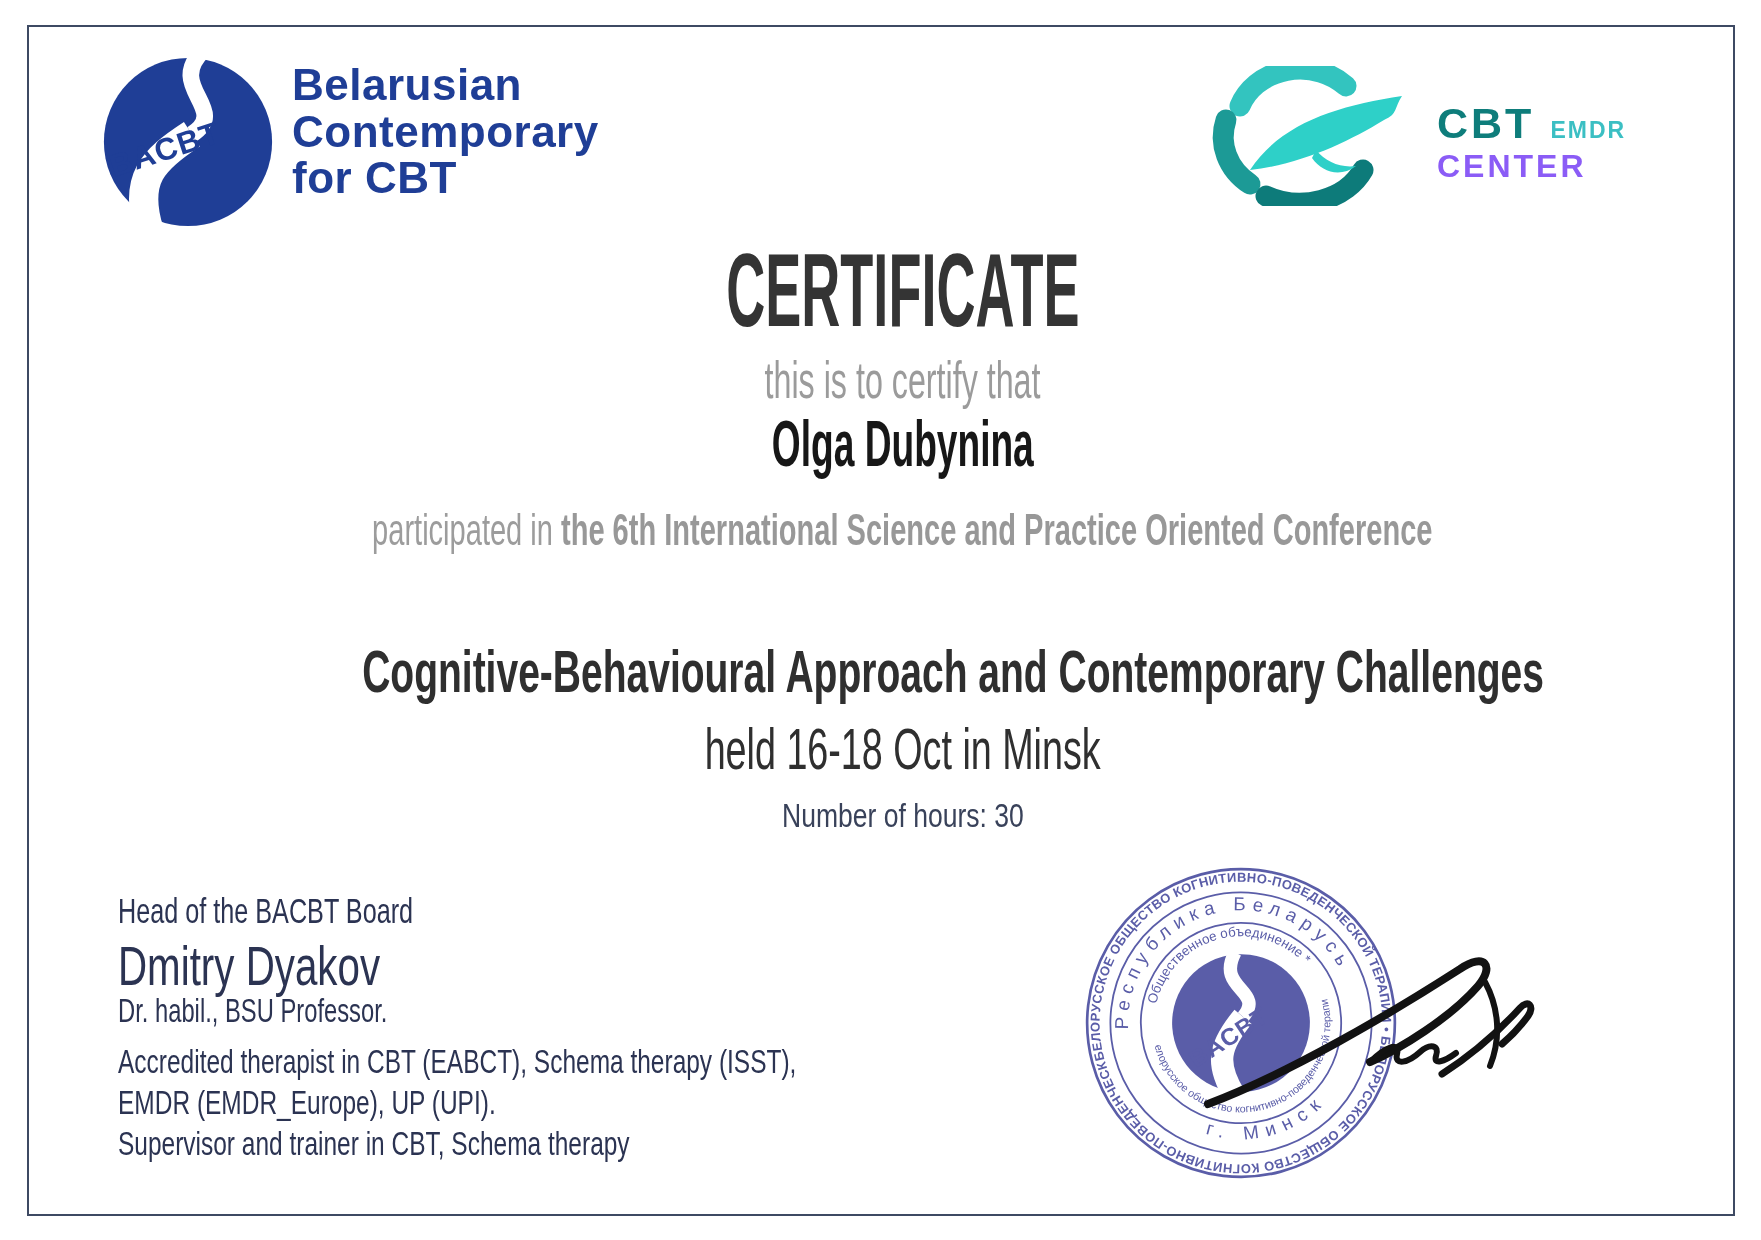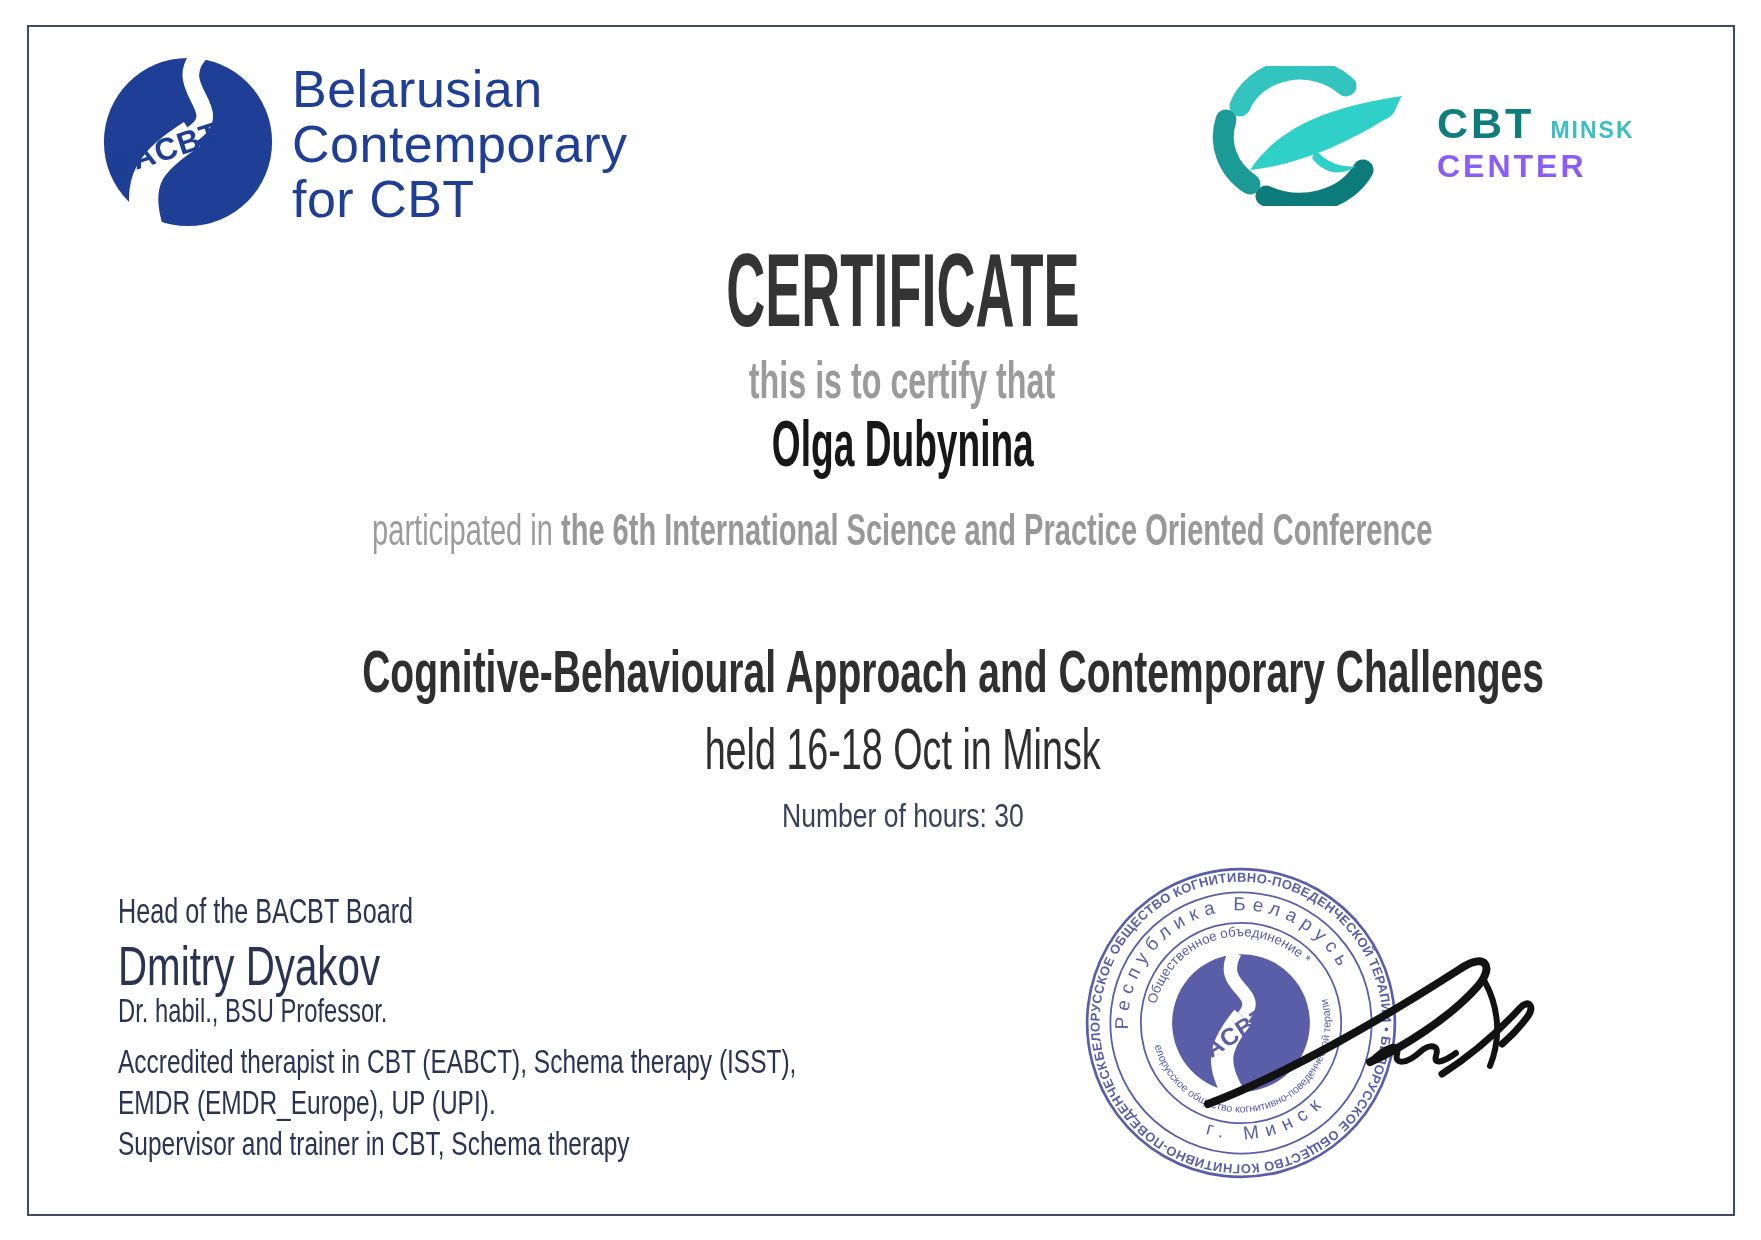--- a/index.html
+++ b/index.html
@@ -12,34 +12,34 @@
     border:2px solid #3e4a63; pointer-events:none;
   }
   
   .cx{display:inline-block; white-space:nowrap; transform:scaleX(var(--sx,.65)); transform-origin:center;}
   .cxl{display:inline-block; white-space:nowrap; transform:scaleX(.72); transform-origin:left center;}
   .line{position:absolute; left:44px; right:0; text-align:center; line-height:1;}
 
   
   .bacbt-logo{position:absolute; left:100px; top:54px; width:176px; height:176px;}
   .bacbt-text{
-    position:absolute; left:292px; top:62px; color:#1f3e96; font-weight:normal;
-    font-size:52px; line-height:1.06; letter-spacing:.5px;
+    position:absolute; left:292px; top:62px; color:#1f3e96; font-weight:bold;
+    font-size:44px; line-height:1.06; letter-spacing:.5px;
   }
   
   .cbt-swirl{position:absolute; left:1198px; top:66px; width:220px; height:140px;}
   .cbt-text{position:absolute; left:1437px; top:102px; line-height:1;}
   .cbt-row1{display:flex; align-items:baseline;}
   .cbt-main{font-size:43px; font-weight:bold; color:#0e7d7b; letter-spacing:3px;}
   .cbt-sub{font-size:23px; font-weight:bold; color:#3bbfc3; letter-spacing:2px; margin-left:16px;}
   .cbt-row2{font-size:32px; font-weight:bold; color:#8b5cf6; letter-spacing:3px; margin-top:5px;}
 
   
   .title{top:238px; font-size:104px; color:#343434; font-weight:bold;}
-  .certify{top:354px; font-size:52px; color:#9b9b9b;font-weight:bold;}
+  .certify{top:354px; font-size:52px; color:#9b9b9b;}
   .recipient{top:412px; font-size:64px; color:#171717; font-weight:bold;}
   .participated{top:508px; font-size:44px; color:#9c9c9c;}
   .participated b{font-weight:bold; color:#989898;}
   .conf1{top:574px; font-size:60px; color:#2f2f2f; font-weight:bold;}
   .conf2{top:642px; font-size:60px; color:#2f2f2f; font-weight:bold;}
   .held{top:720px; font-size:58px; color:#2f2f2f;}
   .hours{top:798px; font-size:34px; color:#39425a;}
   .hours .cx{--sx:.78;}
 
   
@@ -74,21 +74,21 @@
   <svg class="cbt-swirl" viewBox="0 0 220 140">
     <path d="M42,40 A64,56 0 0 1 148,20" stroke="#33c4bf" stroke-width="21" fill="none" stroke-linecap="round"></path>
     <path d="M28,54 A64,58 0 0 0 52,118" stroke="#1c9a96" stroke-width="21" fill="none" stroke-linecap="round"></path>
     <path d="M68,130 A70,58 0 0 0 165,104" stroke="#0d7b7a" stroke-width="21" fill="none" stroke-linecap="round"></path>
     <path d="M52,104 C84,56 140,40 204,30 C196,42 200,48 186,54 C150,76 104,98 52,104 Z" fill="#2ed0c8"></path>
     <path d="M118,84 C128,96 142,102 158,100 C142,112 124,106 114,92 Z" fill="#2ed0c8"></path>
   </svg>
   <div class="cbt-text">
     <div class="cbt-row1">
       <span class="cbt-main">CBT</span>
-      <span class="cbt-sub">MINSK</span>
+      <span class="cbt-sub">EMDR</span>
     </div>
     <div class="cbt-row2">CENTER</div>
   </div>
 
   <div class="line title">
     <span class="cx" style="--sx:.52">CERTIFICATE</span>
   </div>
   <div class="line certify">
     <span class="cx" style="--sx:.62">this is to certify that</span>
   </div>

